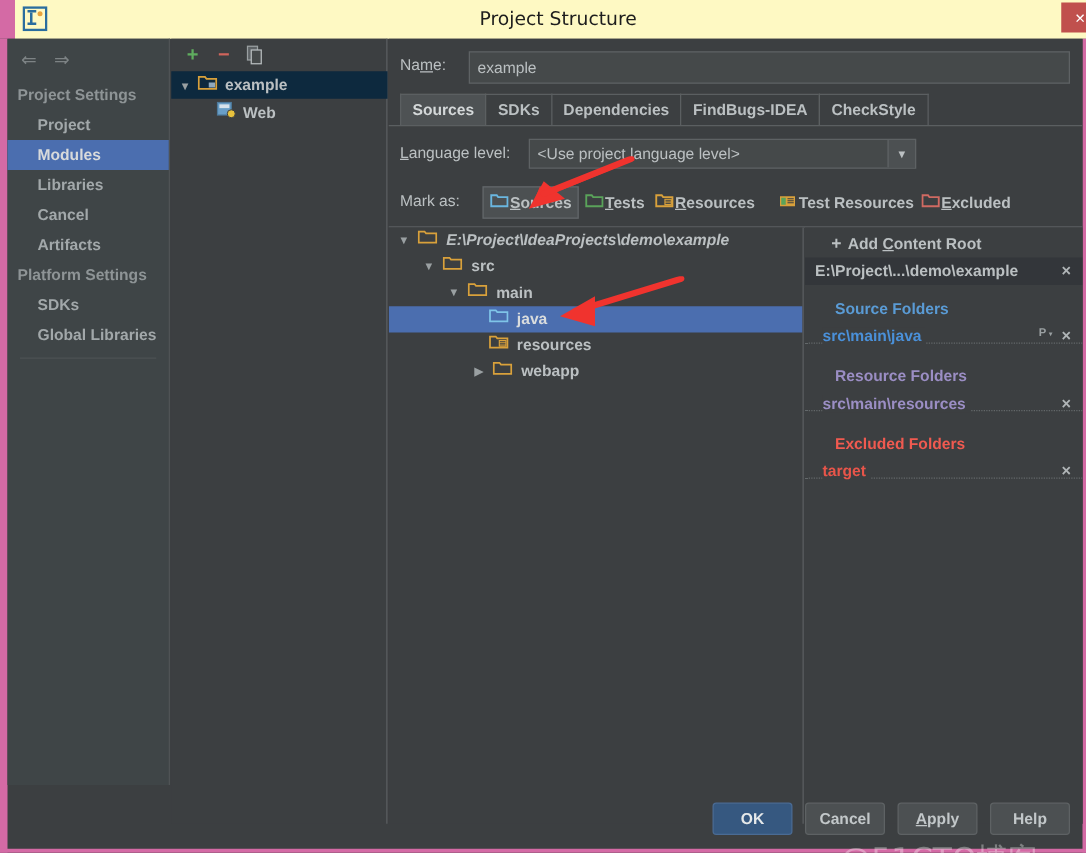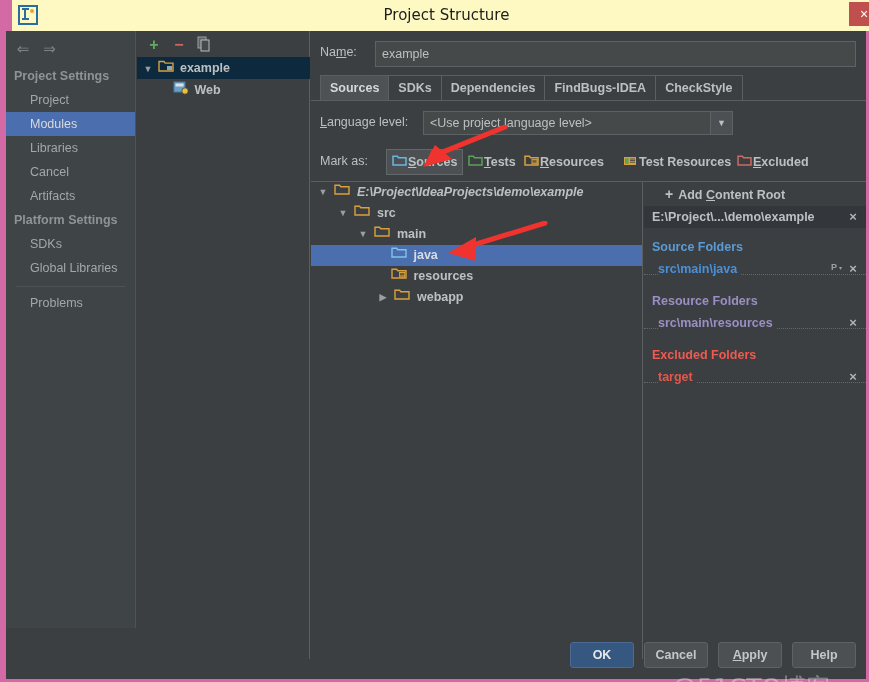--- a/index.html
+++ b/index.html
@@ -66,21 +66,21 @@
     text-align: center; line-height: 20px; color: #7d8385; font-size: 15px;
     cursor: pointer;
   }
   .sb-group {
     height: 24px; line-height: 24px; font-size: 12.5px;
     color: #8e9496; padding-left: 8px; font-weight: bold;
   }
   .sb-item {
     height: 24px; line-height: 24px; font-size: 12.5px;
     color: #a2a8aa; padding-left: 24px; cursor: pointer;
-    font-weight: normal;
+    font-weight: bold;
   }
   .sb-item.sel { background: #4b6eaf; color: #d8dadb; }
   .sb-sep {
     margin: 6px 10px 4px 10px; height: 1px; background: #4d5254;
   }
 
   
   #modpanel {
     position: absolute; left: 137px; top: 0; width: 173px; height: 628px;
     background: #3c3f41; border-right: 1px solid #5b5f61;
@@ -198,21 +198,21 @@
     padding-left: 21px; cursor: pointer; font-weight: bold;
   }
   #addroot .plus { color: #bbc0c2; font-size: 14px; margin-right: 5px; }
   #rootheader {
     height: 22px; line-height: 22px; background: #33363a;
     font-size: 12.5px; color: #bbc0c2; padding-left: 8px;
     position: relative; font-weight: bold; cursor: pointer;
   }
   .rsec {
     height: 22px; line-height: 22px; font-size: 12.5px;
-    padding-left: 8px; font-weight: bold;
+    padding-left: 24px; font-weight: bold;
   }
   .rrow {
     height: 22px; line-height: 22px; font-size: 12.5px;
     padding-left: 14px; font-weight: bold; position: relative;
     white-space: nowrap; cursor: pointer;
   }
   .xbtn {
     position: absolute; right: 6px; top: 0; width: 14px; height: 22px;
     line-height: 22px; text-align: center; color: #b0b5b7;
     font-size: 13px; cursor: pointer;
@@ -291,21 +291,20 @@
         <div class="sb-group">Project Settings</div>
         <div class="sb-item">Project</div>
         <div class="sb-item sel">Modules</div>
         <div class="sb-item">Libraries</div>
         <div class="sb-item">Cancel</div>
         <div class="sb-item">Artifacts</div>
         <div class="sb-group">Platform Settings</div>
         <div class="sb-item">SDKs</div>
         <div class="sb-item">Global Libraries</div>
         <div class="sb-sep"></div>
-        <div class="sb-item">Problems</div>
       </div>
     </div>
 
     <div id="modpanel">
       <div id="modtoolbar">
         <div class="tb-btn" id="tb-add">+</div>
         <div class="tb-btn" id="tb-del">−</div>
         <div class="tb-btn" id="tb-copy">
           <svg width="16" height="16" viewBox="0 0 16 16">
             <rect x="2" y="1" width="8" height="11" fill="#5d6265" stroke="#9aa0a2" stroke-width="1"></rect>

